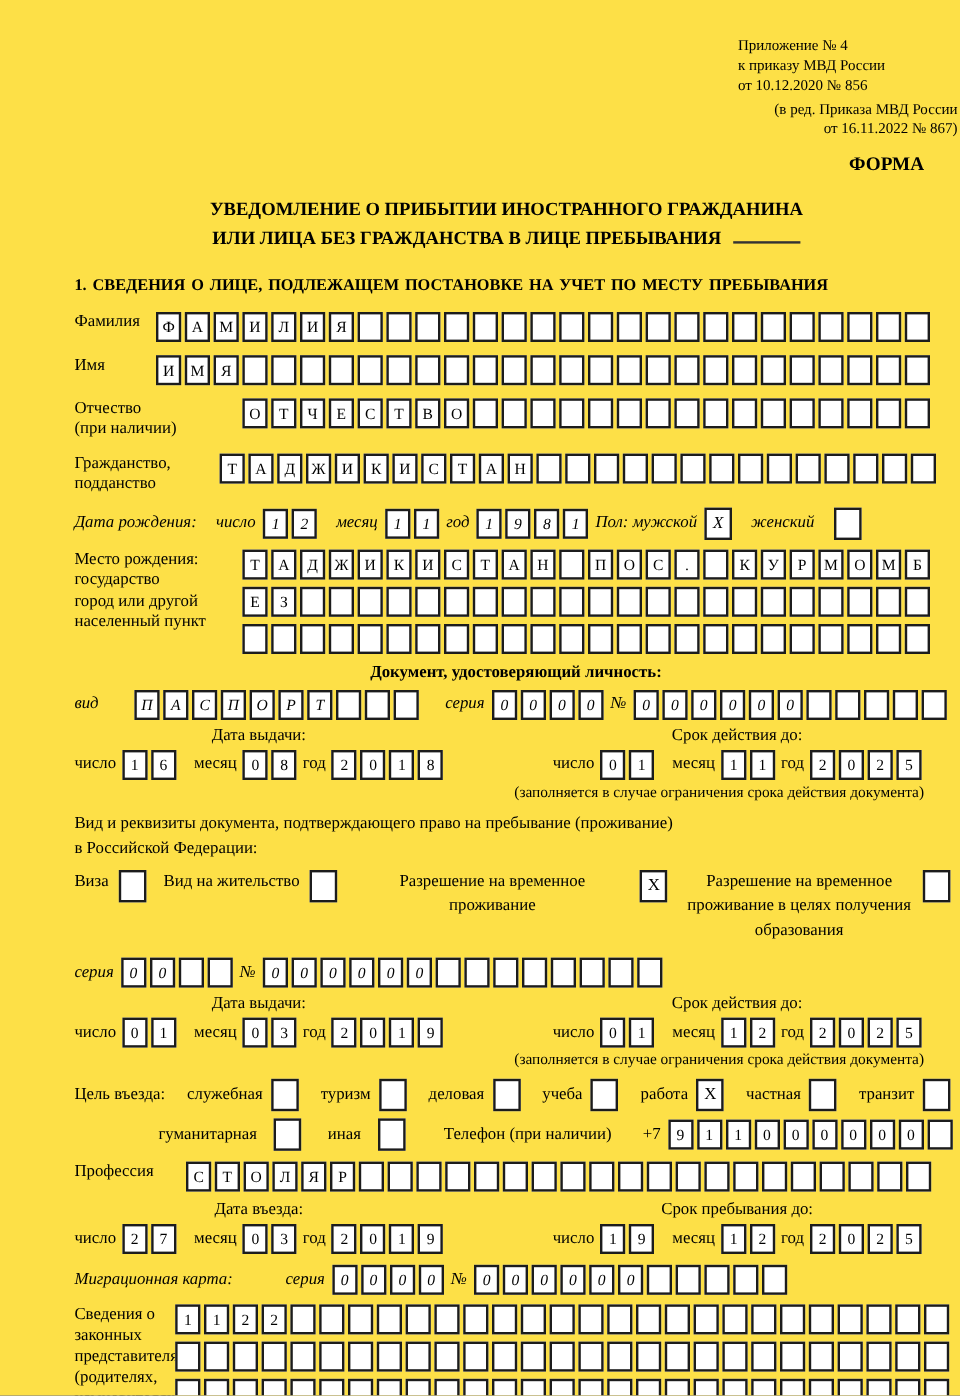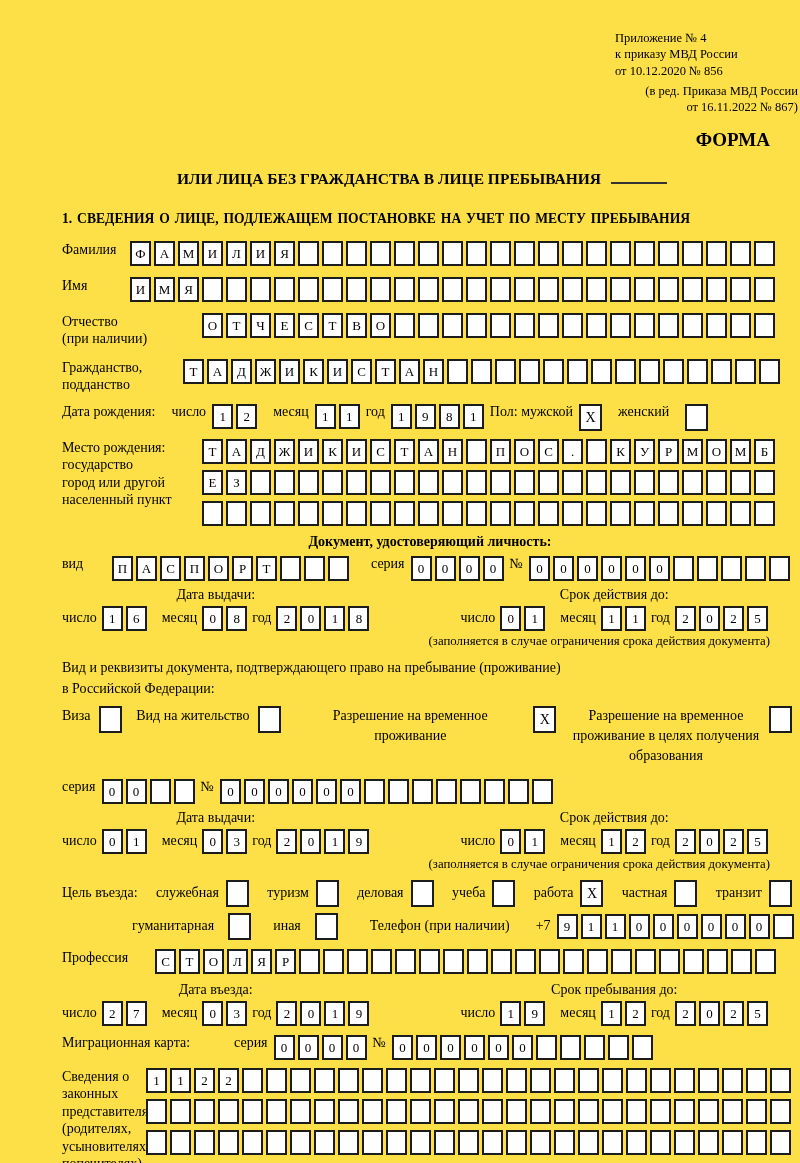--- a/index.html
+++ b/index.html
@@ -7,42 +7,42 @@
     width:800px;height:1163px;background:#fde047;box-sizing:border-box;
     padding:30px 0 0 62px;overflow:hidden;position:relative;
     font-family:"Liberation Serif","DejaVu Serif",serif;color:#000;font-size:14px;
   }
   .content{width:736px;}
   
   .hdr{margin-left:553px;width:183px;font-size:12.5px;line-height:1.3;}
   .hdr .ln{white-space:nowrap;}
   .hdr .sub{margin-top:4px;text-align:right;}
   .forma{margin-left:553px;width:183px;text-align:right;padding-right:28px;box-sizing:border-box;
-         font-weight:bold;font-size:19px;margin-top:14px;}
+         font-weight:bold;font-size:16px;margin-top:14px;}
   
   .title{ text-align:center;font-weight:bold;font-size:15.5px;line-height:1.5;margin-top:16px;width:720px;}
   .blank{display:inline-block;width:56px;border-bottom:2.5px solid #333;height:12px;margin-left:10px;}
   .sect{font-weight:bold;font-size:13.6px;margin-top:20px;word-spacing:1.5px;}
   
   .frow{display:flex;align-items:flex-start;margin-top:11px;flex-wrap:nowrap;}
   .flabel{flex-shrink:0;line-height:1.25;}
   .w68{width:68px;} .w140{width:140px;} .w121{width:121px;} .w93{width:93px;} .w84{width:84px;}
   .nowrap{white-space:nowrap;}
   .cells{display:inline-flex;gap:3px;flex-shrink:0;}
   .cell{
     display:inline-block;width:17px;height:21px;border:2px solid #1c1c1c;
     text-align:center;font-size:13px;line-height:21px;flex-shrink:0;background:#fff;
   }
   .chk{
     display:inline-block;width:19px;height:23px;border:2px solid #1c1c1c;
     text-align:center;font-size:14px;line-height:23px;flex-shrink:0;background:#fff;
   }
   .rows3 > .cells{display:flex;margin-bottom:6px;}
   .center-bold{text-align:center;font-weight:bold;font-size:14px;margin-top:8px;}
-  .inline-row{display:flex;align-items:flex-start;gap:6px;margin-top:6px;white-space:nowrap;}
+  .inline-row{display:flex;align-items:center;gap:6px;margin-top:6px;white-space:nowrap;font-style:italic;}
   .gap10{margin-left:10px;} .gap16{margin-left:16px;}
   
   .daterow{display:flex;justify-content:space-between;margin-top:6px;padding-right:30px;}
   .dategroup{display:inline-block;}
   .datehead{text-align:center;margin-bottom:3px;}
   .dateline{display:flex;align-items:center;gap:5px;white-space:nowrap;}
   .note{font-size:12.8px;margin-top:3px;}
   .note.right{text-align:right;padding-right:28px;}
   .intro{margin-top:8px;line-height:1.55;}
   
@@ -65,20 +65,21 @@
     <div class="ln">к приказу МВД России</div>
     <div class="ln">от 10.12.2020 № 856</div>
     <div class="sub">
       <div class="ln">(в ред. Приказа МВД России</div>
       <div class="ln">от 16.11.2022 № 867)</div>
     </div>
   </div>
   <div class="forma">ФОРМА</div>
 
   <div class="title">
+    <div>УВЕДОМЛЕНИЕ О ПРИБЫТИИ ИНОСТРАННОГО ГРАЖДАНИНА</div>
     <div><span>ИЛИ ЛИЦА БЕЗ ГРАЖДАНСТВА В ЛИЦЕ ПРЕБЫВАНИЯ</span><span class="blank"></span></div>
   </div>
 
   <div class="sect content">1. СВЕДЕНИЯ О ЛИЦЕ, ПОДЛЕЖАЩЕМ ПОСТАНОВКЕ НА УЧЕТ ПО МЕСТУ ПРЕБЫВАНИЯ</div>
 
   <div class="content">
 
     <div class="frow" style="margin-top:14px;">
       <div class="flabel w68 nowrap">Фамилия</div>
       <div class="cells">

